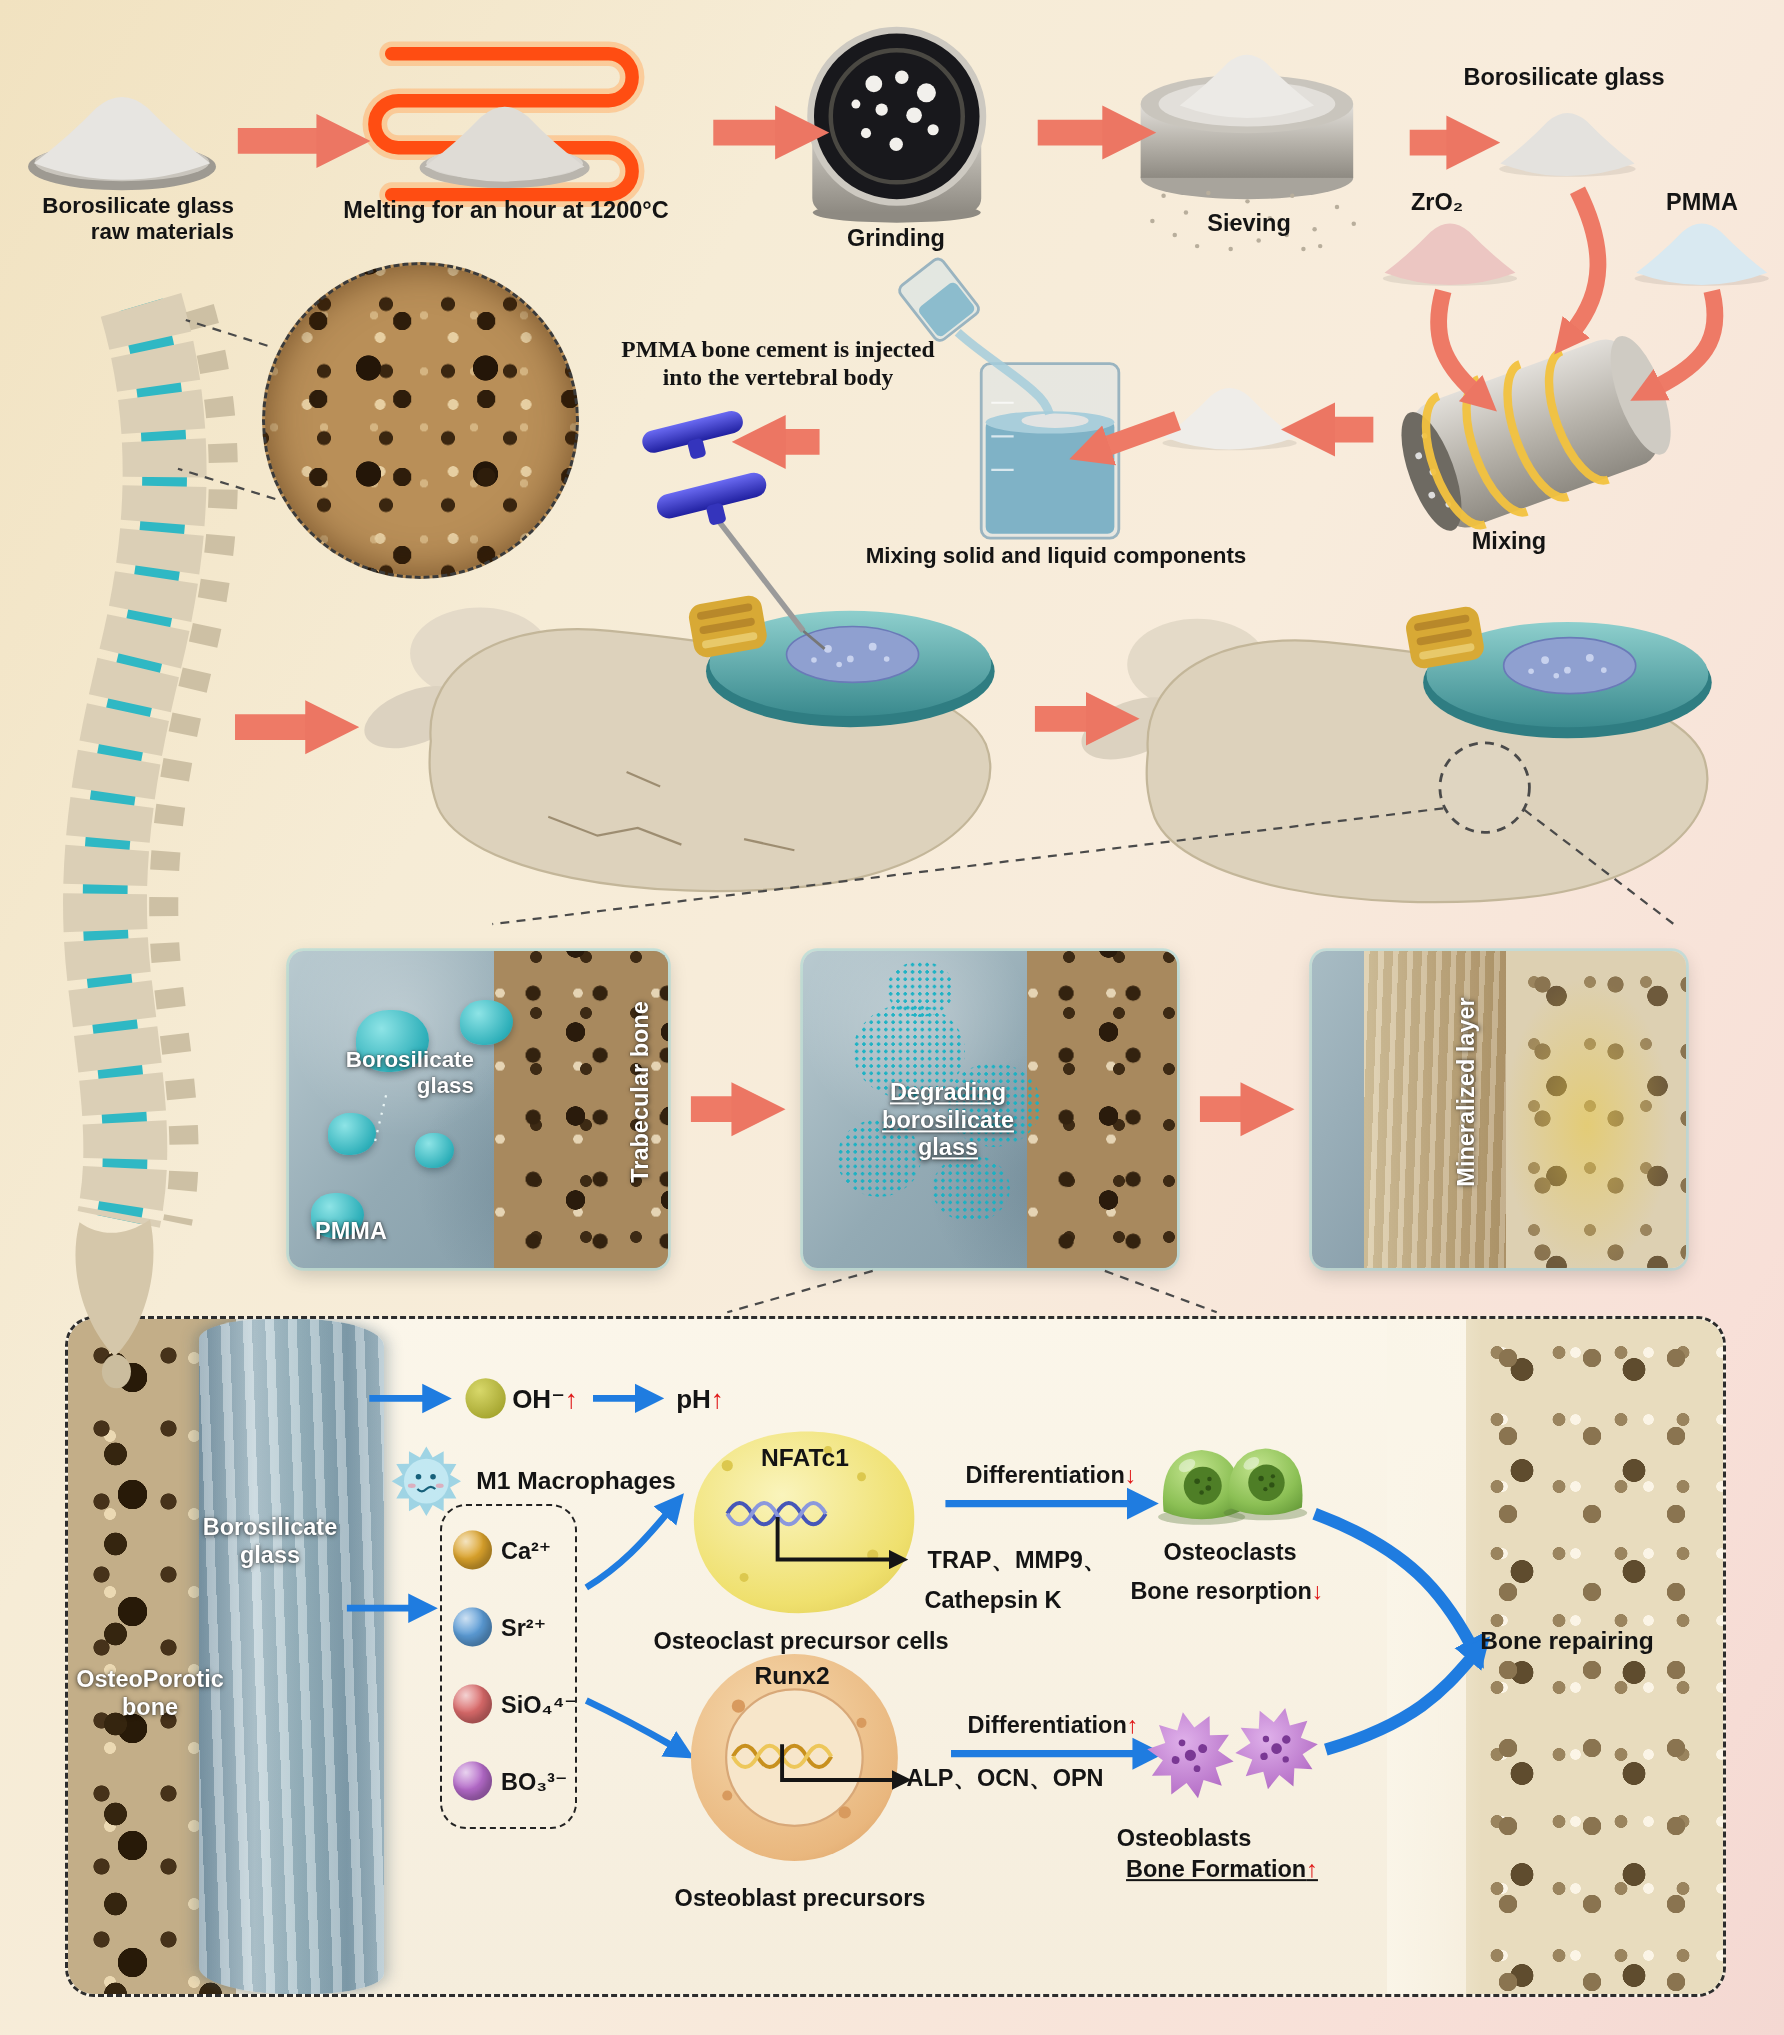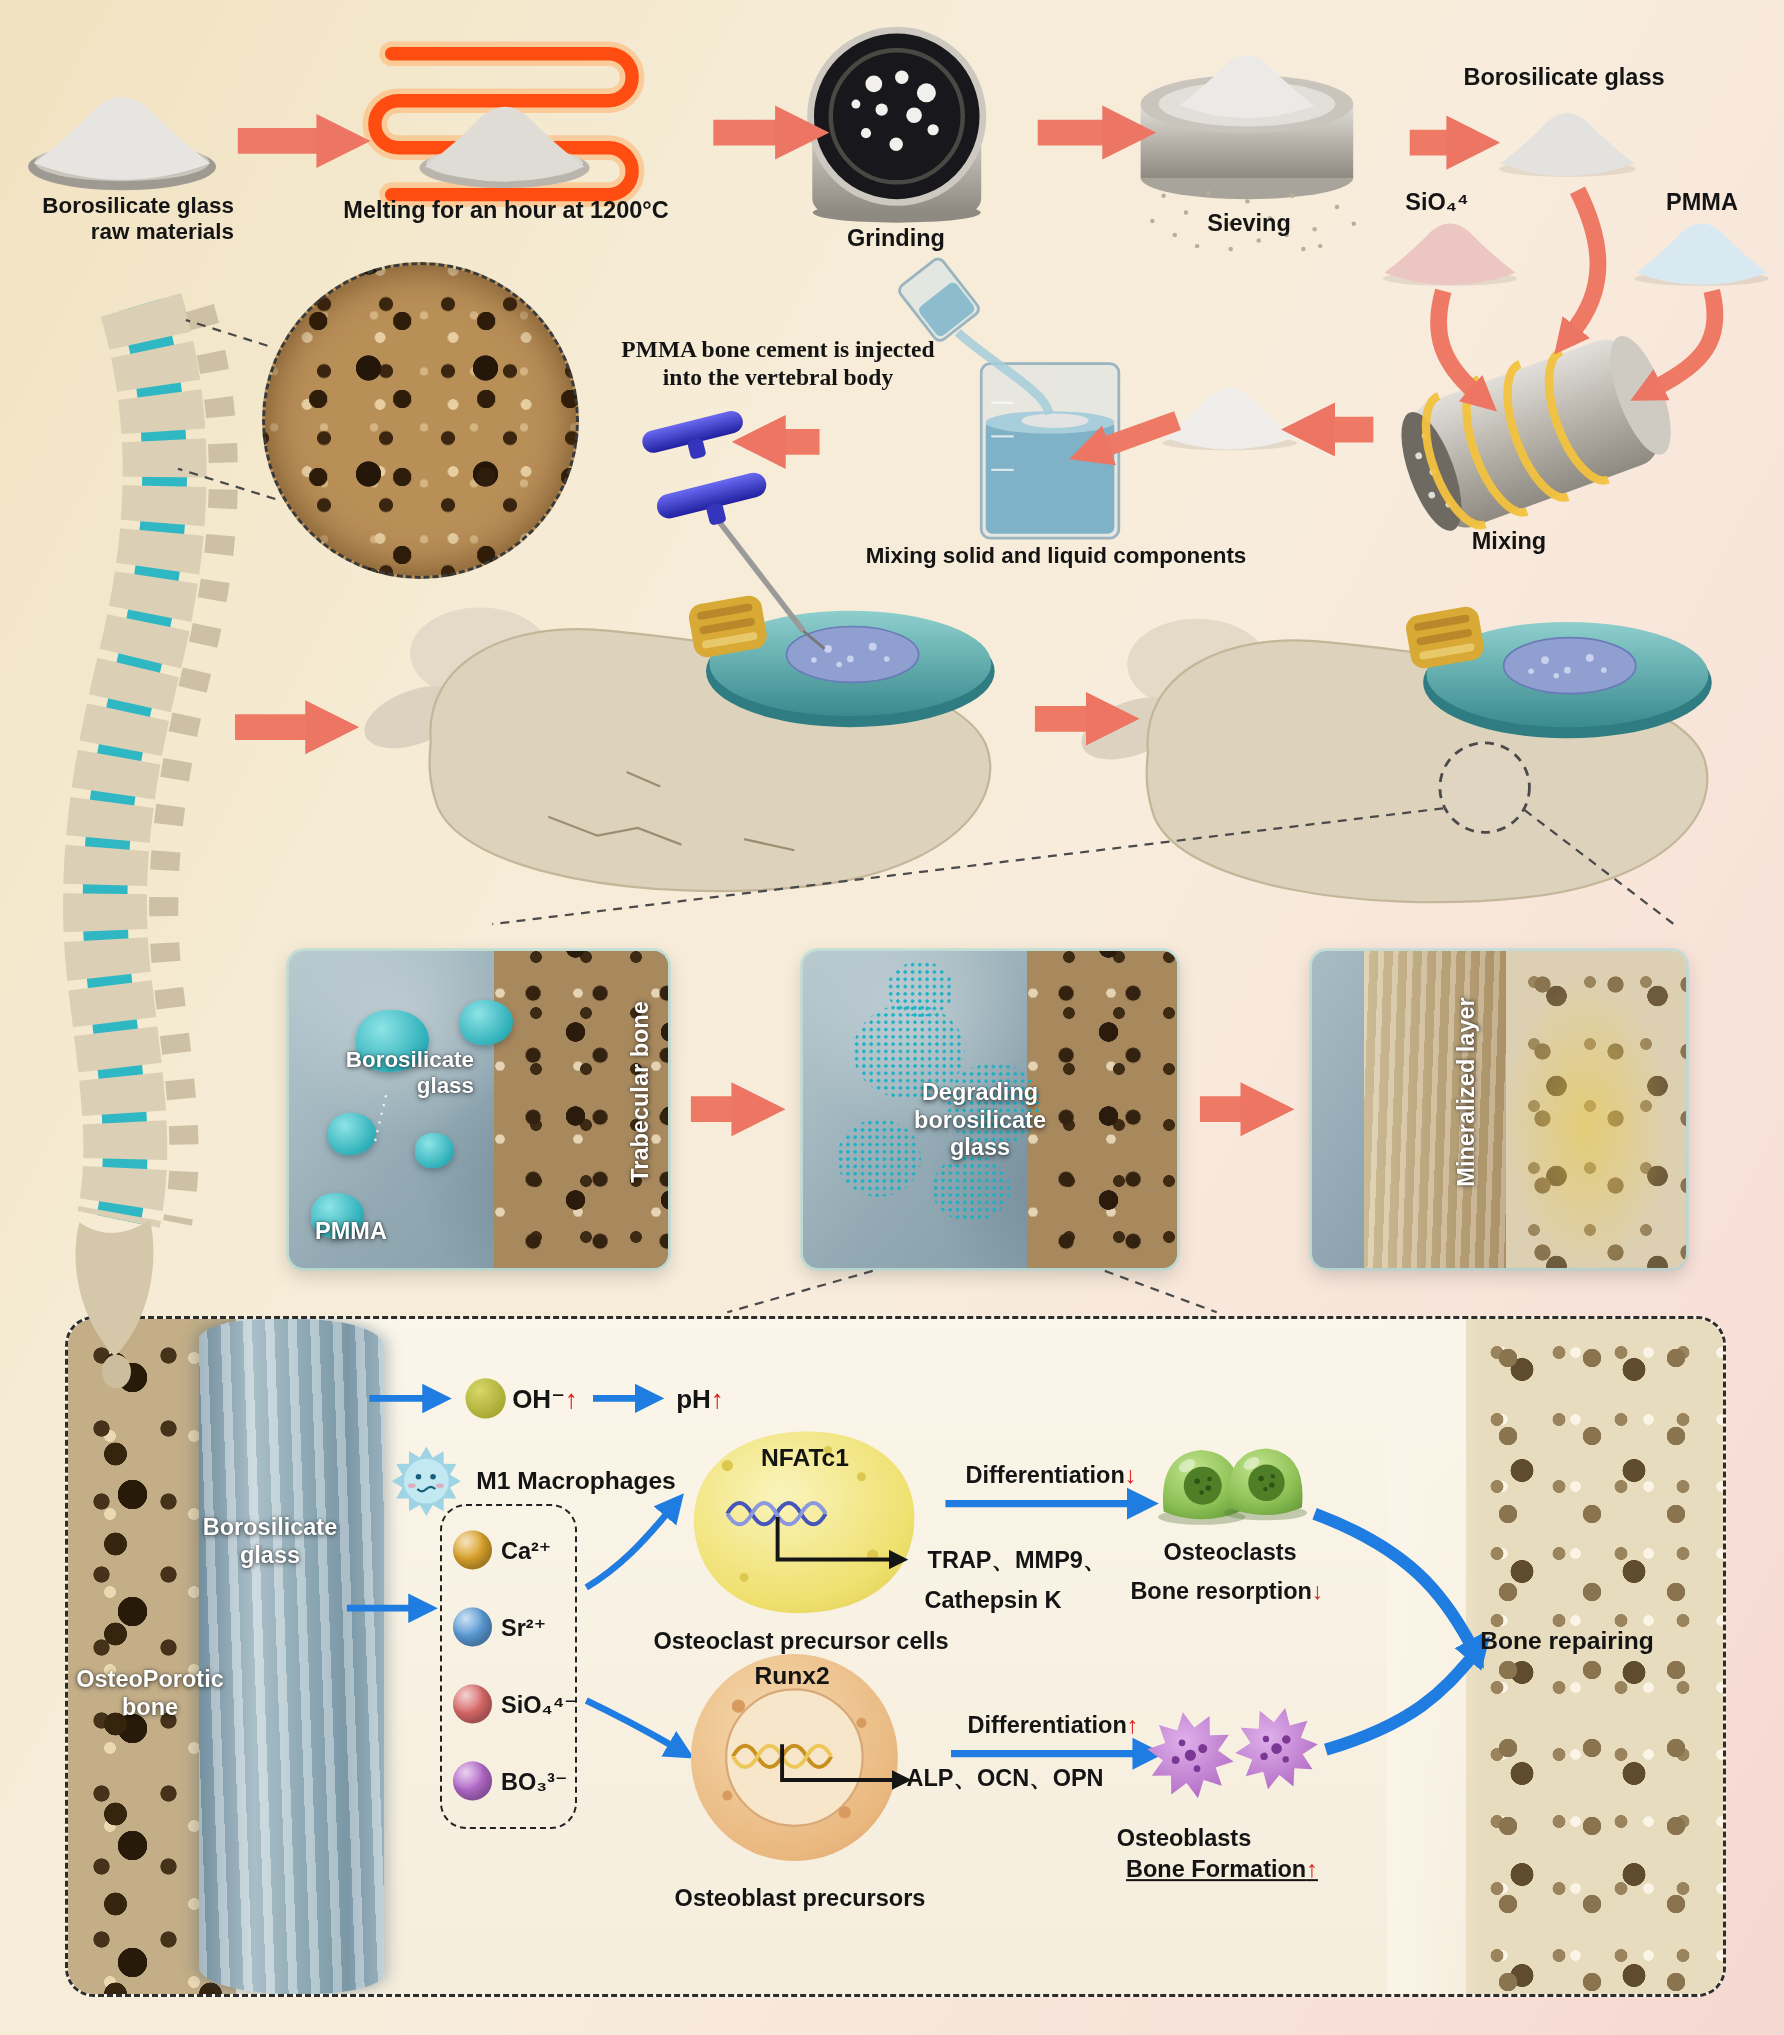--- a/index.html
+++ b/index.html
@@ -478,30 +478,30 @@
     <use href="#oblast" transform="translate(2128,3138) rotate(8)"></use>
     <use href="#oblast" transform="translate(2282,3126) rotate(-6) scale(.95)"></use>
   </g>
 </svg>
 
 <div class="lbl wrap f40" style="left:122px;top:219px;width:224px;">Borosilicate glass raw materials</div>
 <div class="lbl" style="left:506px;top:211px;text-align:right;">Melting for an hour at 1200°C</div>
 <div class="lbl" style="left:896px;top:239px;">Grinding</div>
 <div class="lbl" style="left:1249px;top:224px;">Sieving</div>
 <div class="lbl" style="left:1564px;top:78px;">Borosilicate glass</div>
-<div class="lbl" style="left:1437px;top:203px;">SiO₄⁴</div>
+<div class="lbl" style="left:1437px;top:203px;">ZrO₂</div>
 <div class="lbl" style="left:1702px;top:203px;">PMMA</div>
 <div class="lbl" style="left:1509px;top:542px;">Mixing</div>
 <div class="lbl f40" style="left:1056px;top:556px;">Mixing solid and liquid components</div>
 <div class="lbl wrap" style="left:778px;top:364px;width:352px;font-family:Liberation Serif, serif;">PMMA bone cement is injected into the vertebral body</div>
 
 <div class="lbl wrap white f40" style="left:393px;top:1073px;width:162px;">Borosilicate glass</div>
 <div class="lbl white" style="left:351px;top:1232px;">PMMA</div>
 <div class="lbl white rot" style="left:641px;top:1092px;">Trabecular bone</div>
-<div class="lbl wrap white" style="left:980px;top:1121px;width:173px;">Degrading borosilicate glass</div>
+<div class="lbl wrap white" style="left:948px;top:1121px;width:173px;text-decoration:underline;">Degrading borosilicate glass</div>
 <div class="lbl white rot" style="left:1467px;top:1092px;">Mineralized layer</div>
 
 <div class="lbl f46" style="left:545px;top:1399px;"><span>OH⁻</span><span class="red">↑</span></div>
 <div class="lbl f46" style="left:700px;top:1399px;"><span>pH</span><span class="red">↑</span></div>
 <div class="lbl f44" style="left:576px;top:1481px;">M1 Macrophages</div>
 <div class="lbl wrap white" style="left:270px;top:1542px;width:151px;">Borosilicate glass</div>
 <div class="lbl wrap white" style="left:150px;top:1694px;width:157px;">OsteoPorotic bone</div>
 
 <div class="ion-box"></div>
 <div class="ion-row" style="top:1550px;">

